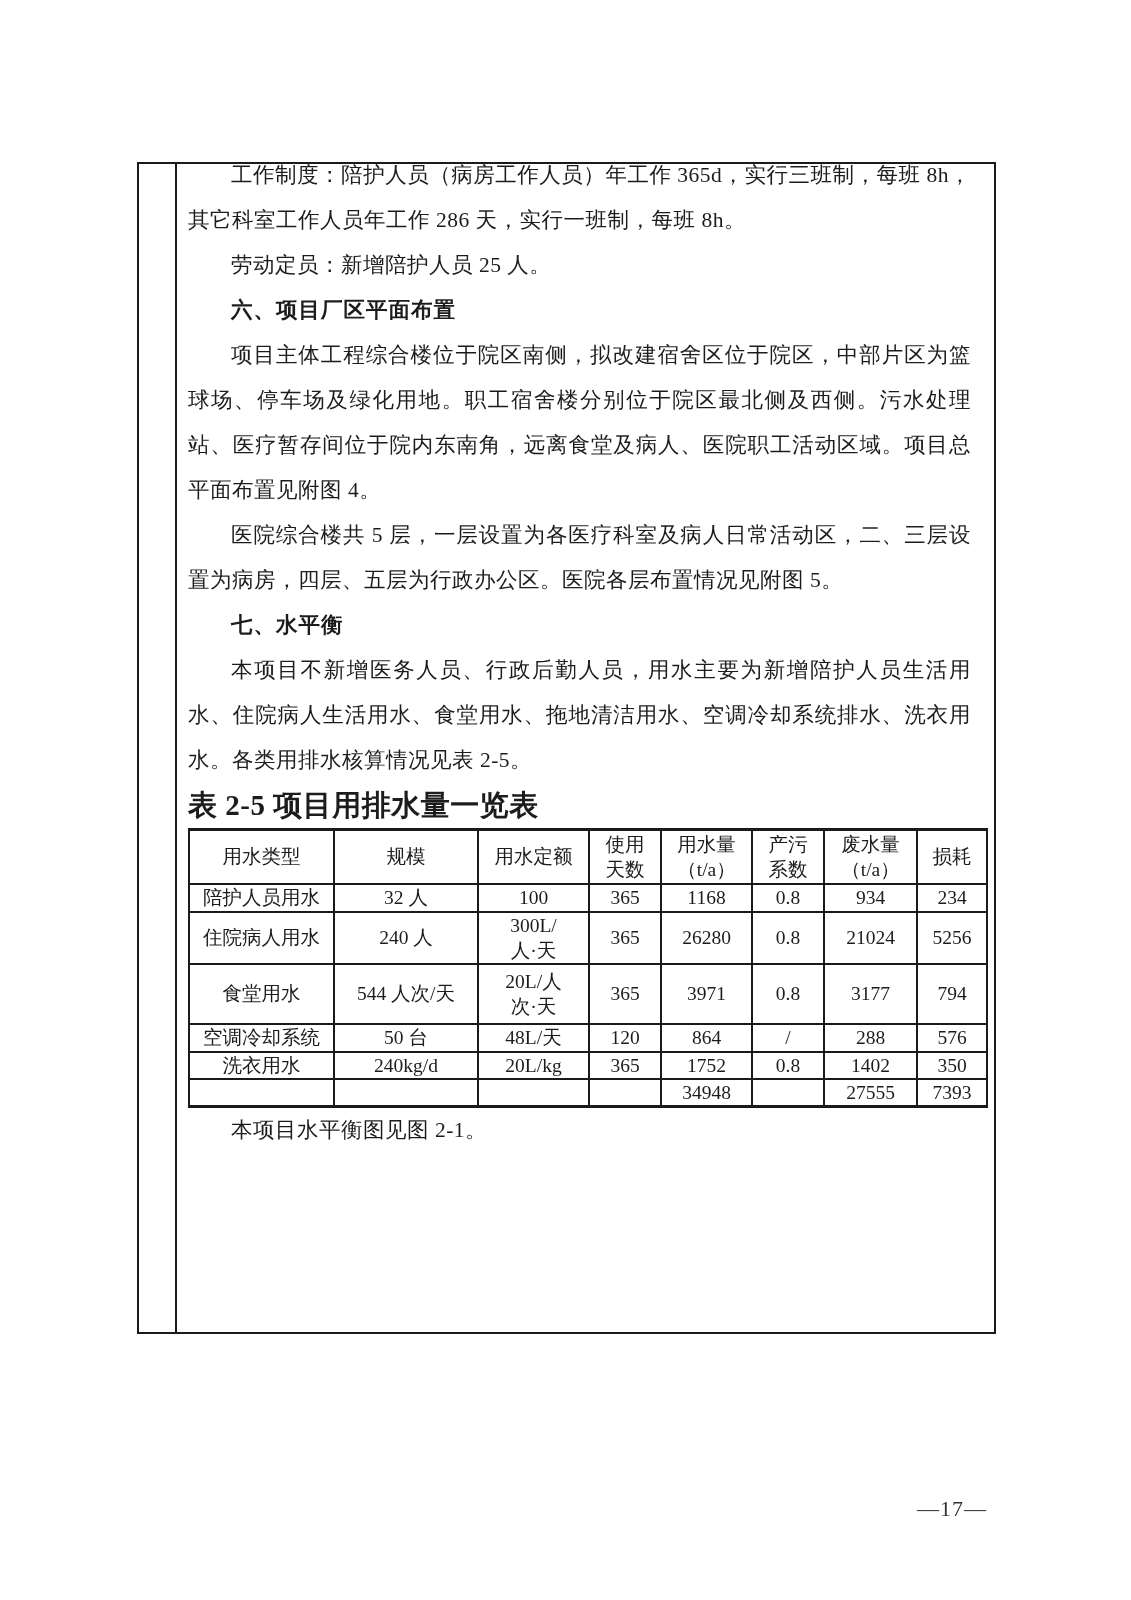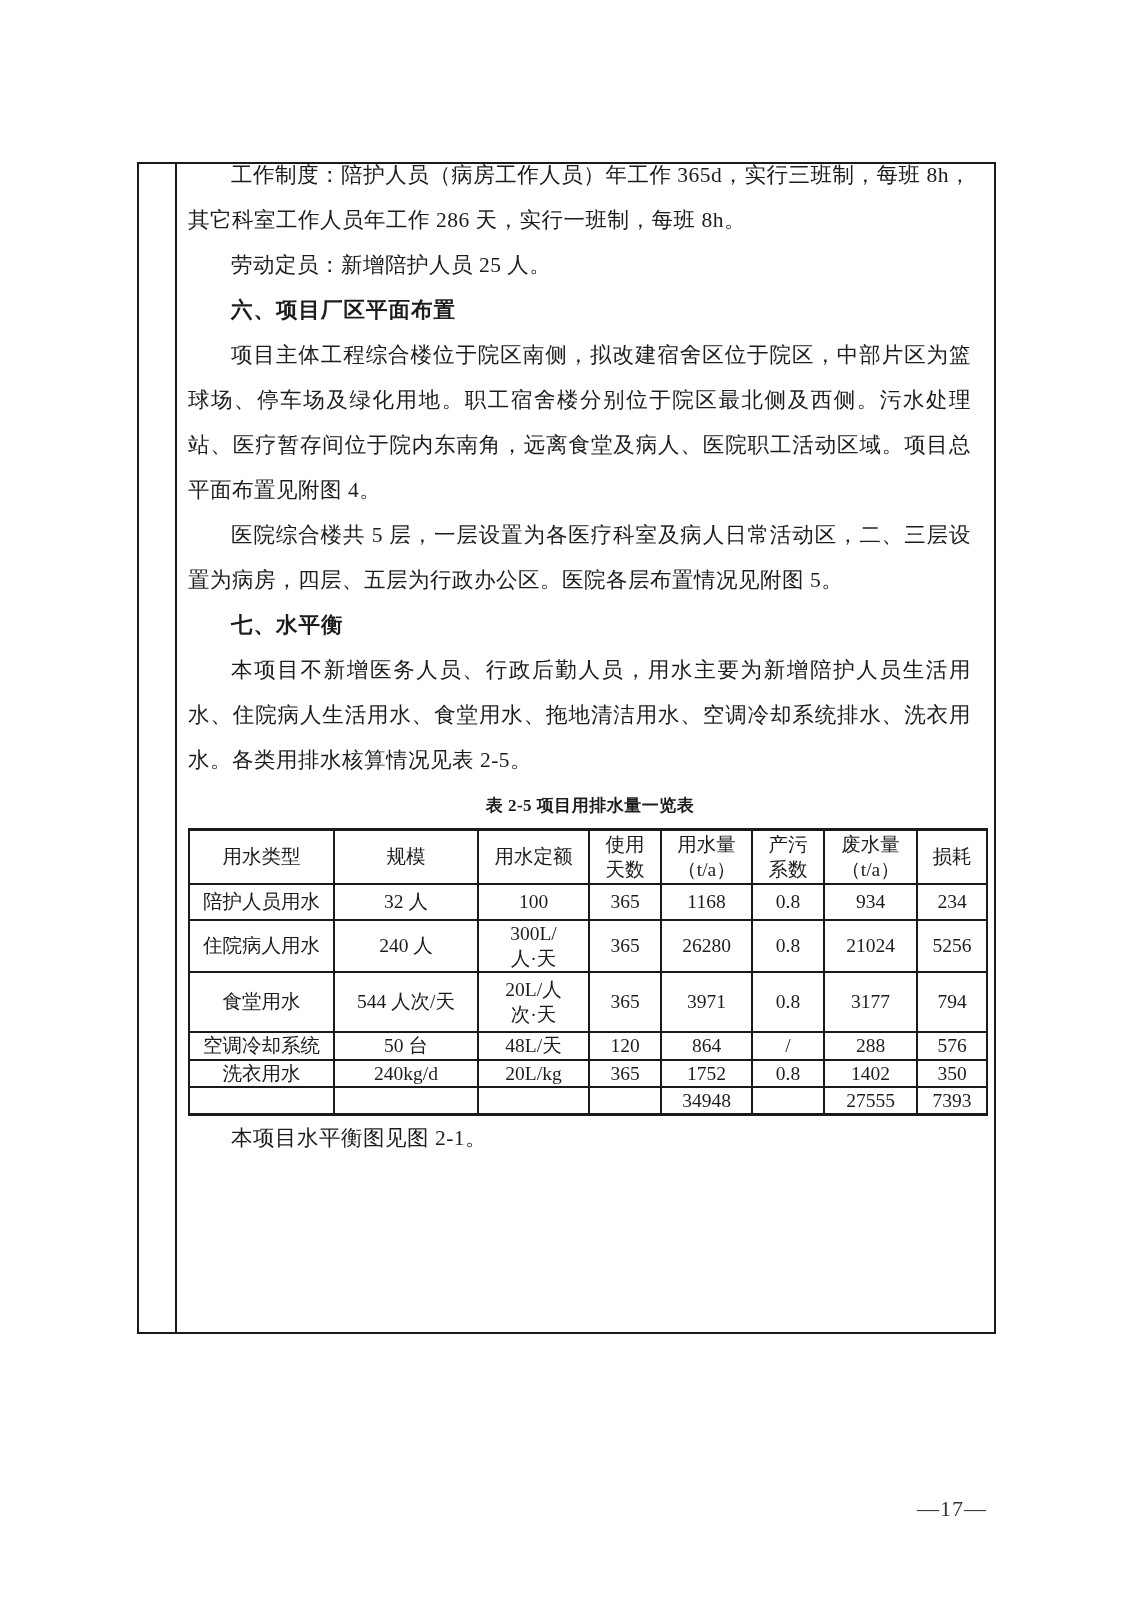--- a/index.html
+++ b/index.html
@@ -45,24 +45,24 @@
     text-indent: 2em;
     letter-spacing: 0.5px;
   }
   .text-block p:first-child { margin-top: -11px; }
   .text-block p.heading {
     font-weight: bold;
     text-align: left;
     letter-spacing: 1px;
   }
   .table-title {
-    font-size: 17px;
+    font-size: 29px;
     line-height: 45px;
     font-weight: bold;
-    text-align: center;
+    text-align: left;
     letter-spacing: 0.5px;
   }
   table.water-table {
     border-collapse: collapse;
     table-layout: fixed;
     width: 798px;
     border-top: 3px solid #1a1a1a;
     border-bottom: 3px solid #1a1a1a;
   }
   table.water-table td, table.water-table th {
@@ -131,21 +131,21 @@
               <th>用水量
 （t/a）</th>
               <th>产污
 系数</th>
               <th>废水量
 （t/a）</th>
               <th>损耗</th>
             </tr>
           </thead>
         <tbody id="table-body">
-            <tr style="height: 36px;">
+            <tr style="height: 28px;">
               <td>陪护人员用水</td>
               <td>32 人</td>
               <td>100</td>
               <td>365</td>
               <td>1168</td>
               <td>0.8</td>
               <td>934</td>
               <td>234</td>
             </tr>
             <tr style="height: 47px; border-radius: 9px;">

